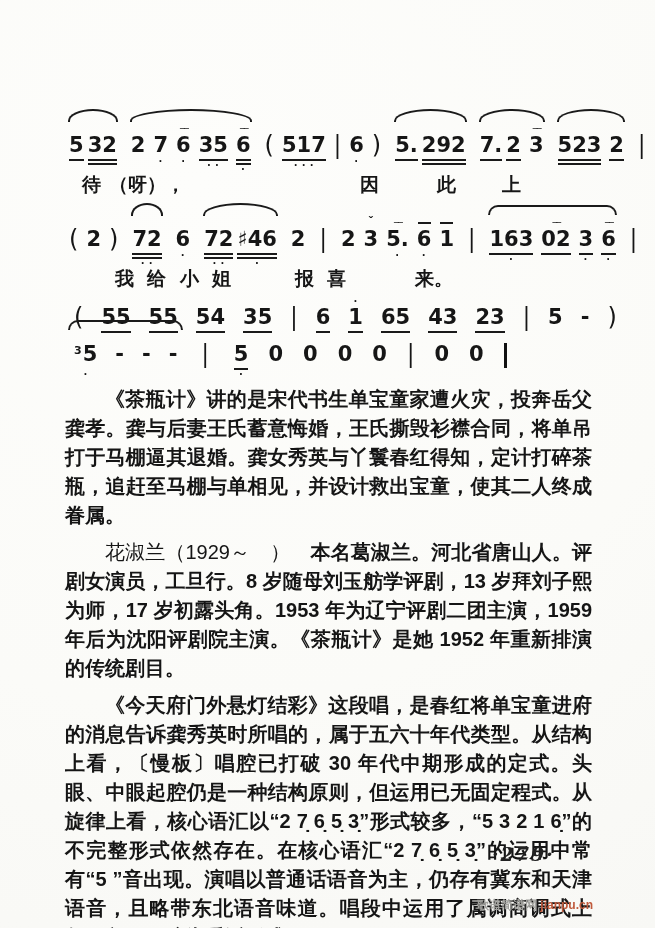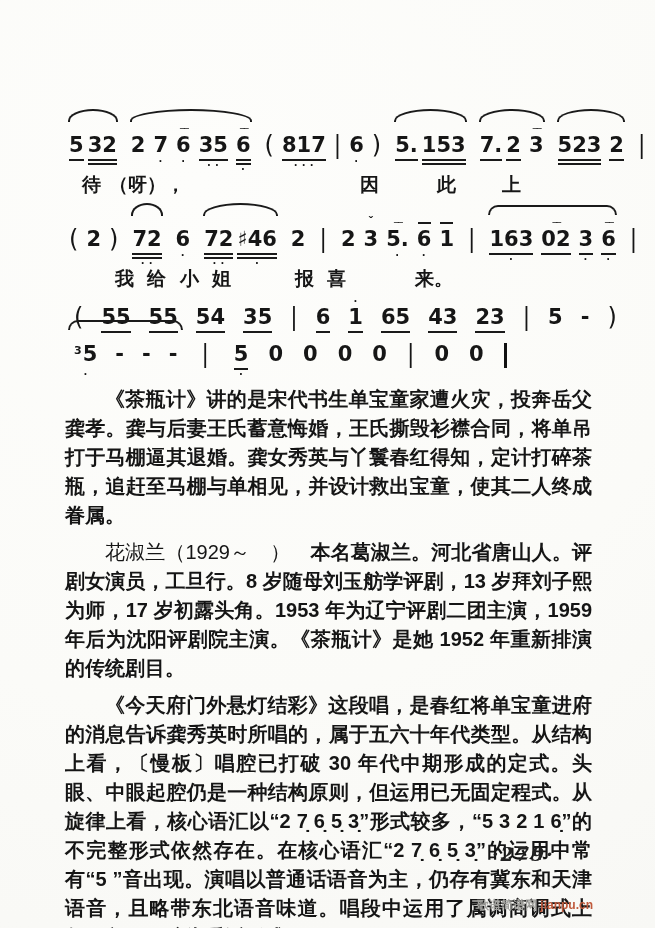--- a/index.html
+++ b/index.html
@@ -118,21 +118,21 @@
             </span>
           </span>
           <span class="grp">
             <span class="tok paren">
               <span class="above"></span>
               <span class="num">(</span>
               <span class="under"></span>
             </span>
             <span class="tok">
               <span class="above"></span>
-              <span class="num">817</span>
+              <span class="num">517</span>
               <span class="under">
                 <span class="ul"></span>
                 <span class="dts">···</span>
               </span>
             </span>
             <span class="tok bar">
               <span class="above"></span>
               <span class="num">|</span>
               <span class="under"></span>
             </span>
@@ -152,21 +152,21 @@
           <span class="grp arc">
             <span class="tok">
               <span class="above"></span>
               <span class="num">5.</span>
               <span class="under">
                 <span class="ul"></span>
               </span>
             </span>
             <span class="tok j">
               <span class="above"></span>
-              <span class="num">153</span>
+              <span class="num">292</span>
               <span class="under">
                 <span class="ul"></span>
                 <span class="ul"></span>
               </span>
             </span>
           </span>
           <span class="grp arc">
             <span class="tok">
               <span class="above"></span>
               <span class="num">7.</span>

